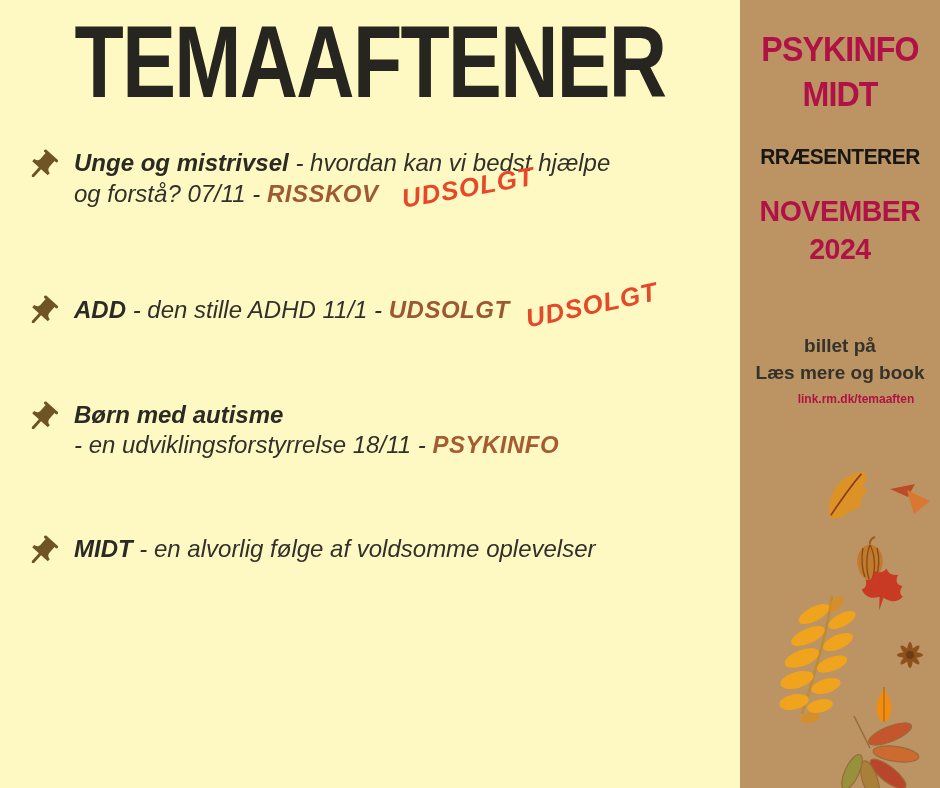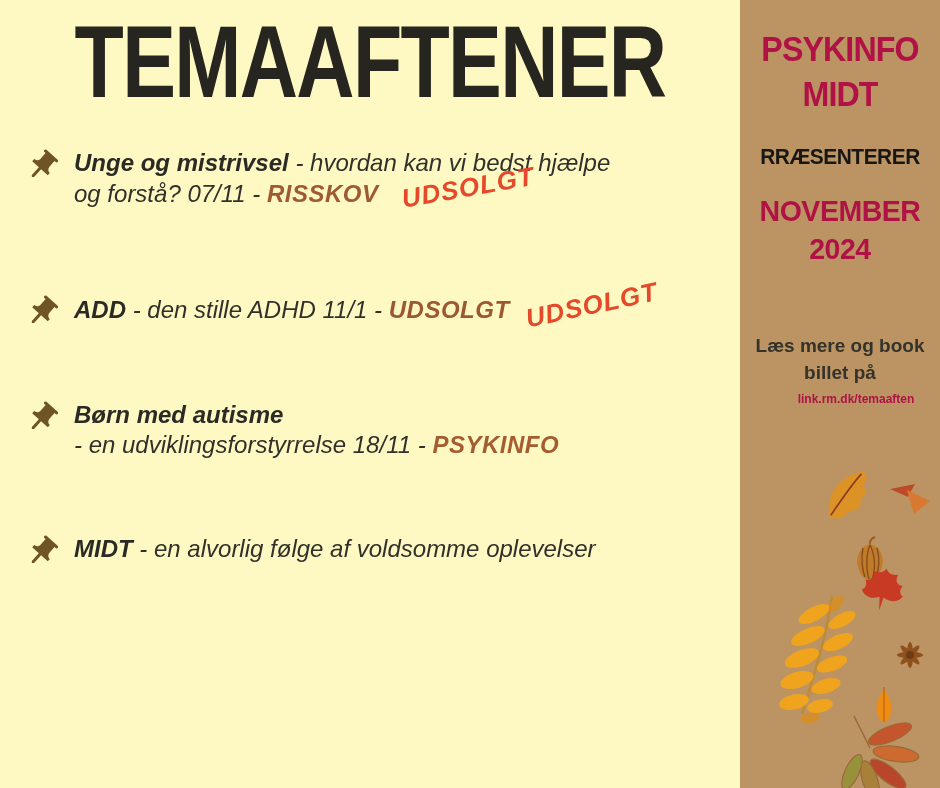--- a/index.html
+++ b/index.html
@@ -115,22 +115,22 @@
     <div class="brand">
       <div style="color: rgb(177, 18, 69);">PSYKINFO</div>
       <div style="color: rgb(177, 18, 69);">MIDT</div>
     </div>
     <div class="presents">RRÆSENTERER</div>
     <div class="month">
       <div style="color: rgb(177, 18, 69);">NOVEMBER</div>
       <div style="color: rgb(177, 18, 69);">2024</div>
     </div>
     <div class="cta">
+      <div>billet på</div>
       <div>Læs mere og book</div>
-      <div>billet på</div>
     </div>
     <div class="booking-link" style="color: rgb(177, 18, 69);">link.rm.dk/temaaften</div>
 
     <div class="leaf" style="left:78px;top:468px;width:60px;height:52px;transform:rotate(-18deg);">
       <svg viewBox="0 0 60 50">
         <path fill="#dd9226" d="M5,40 C10,20 25,5 50,8 C56,10 53,20 45,22 C51,24 49,32 40,33 C43,38 35,44 25,42 C18,47 8,46 5,40 Z"></path>
         <path stroke="#8a3a20" stroke-width="1.6" fill="none" d="M7,40 C20,30 35,18 49,10"></path>
       </svg>
     </div>
     <div class="leaf" style="left:148px;top:482px;width:44px;height:34px;">

